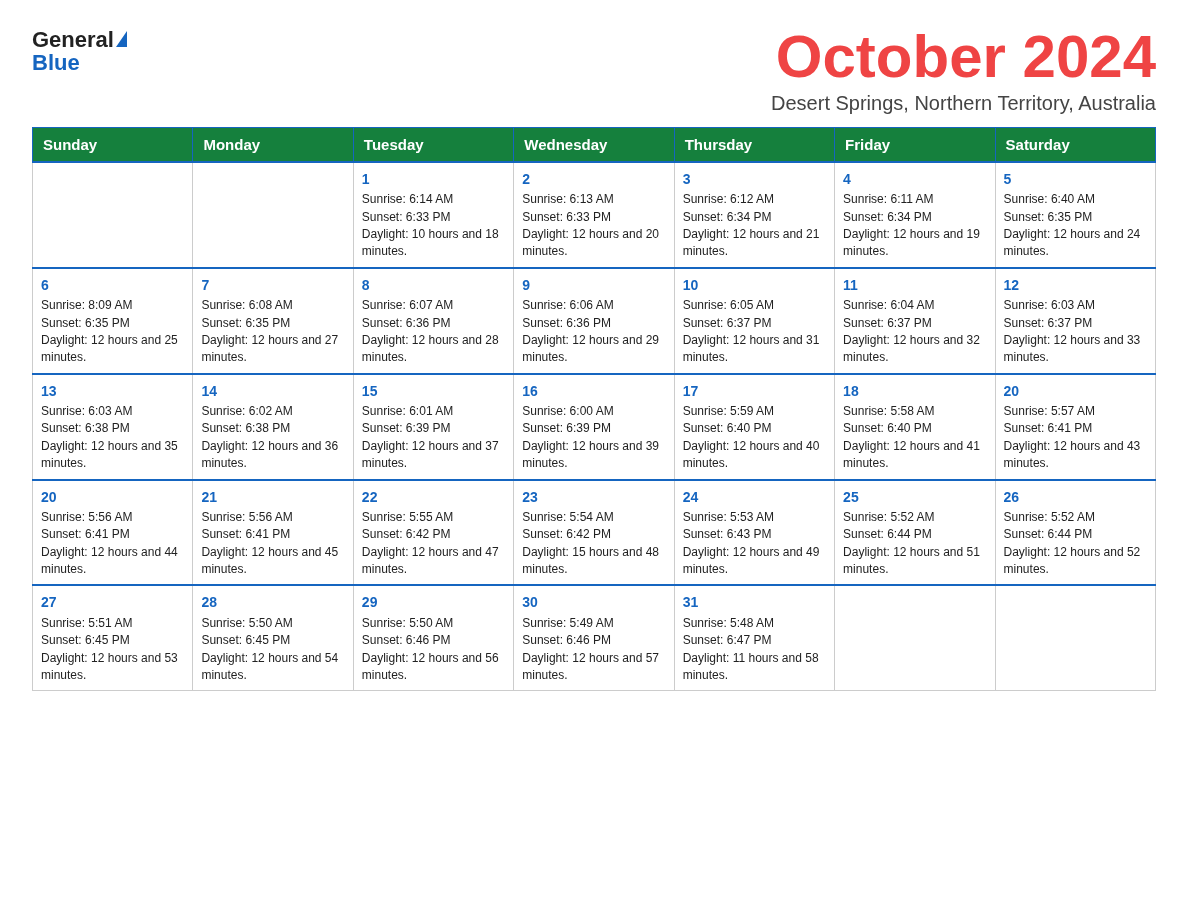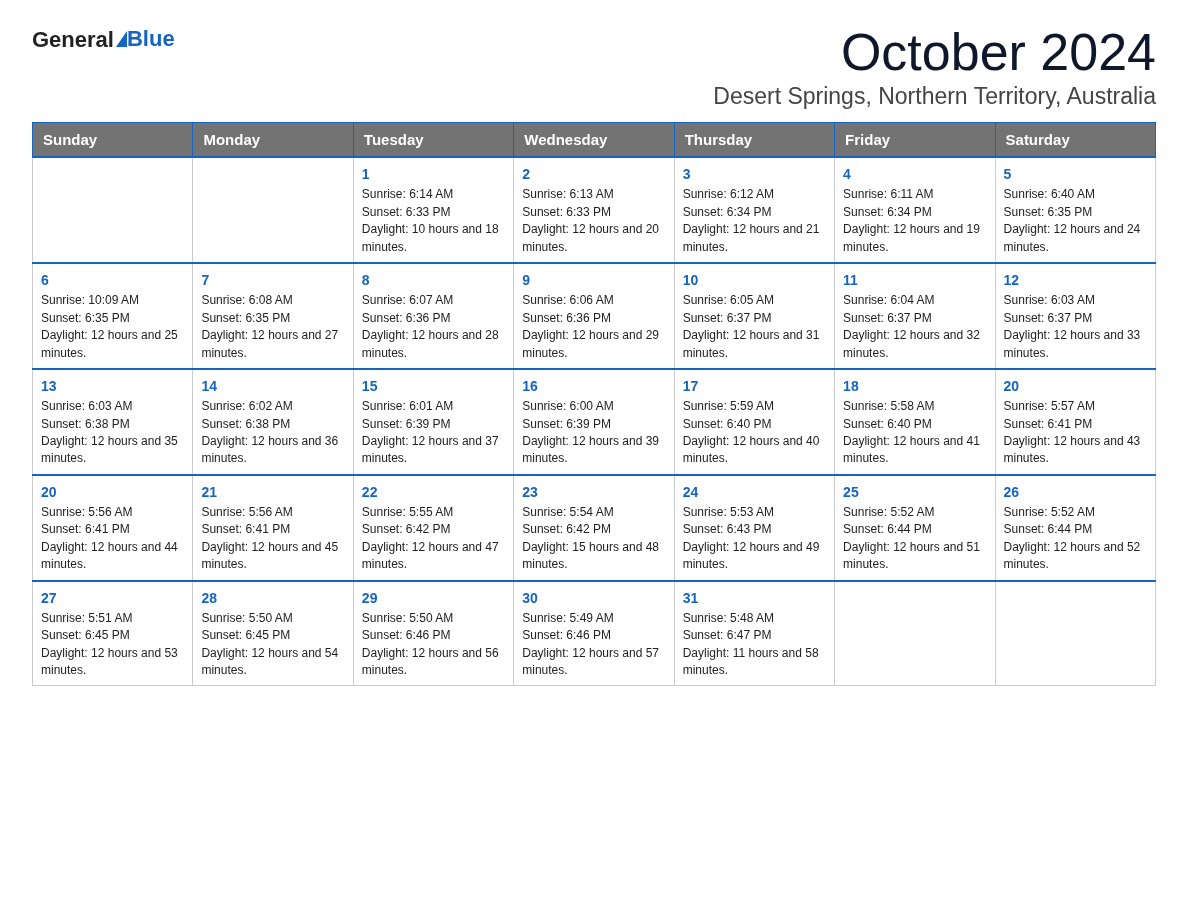--- a/index.html
+++ b/index.html
@@ -12,58 +12,58 @@
       padding: 24px 32px 32px 32px;
     }
     .header-row {
       display: flex;
       justify-content: space-between;
       align-items: flex-start;
       margin-bottom: 6px;
     }
     .logo {
       display: flex;
-      flex-direction: row;
+      flex-direction: column;
       align-items: flex-start;
       margin-top: 4px;
     }
     .logo-text {
       font-size: 22px;
       font-weight: bold;
       color: #222;
       line-height: 1.1;
     }
     .logo-blue-line {
       color: #1565c0;
       font-size: 22px;
       font-weight: bold;
       margin-top: -2px;
       text-align: right;
     }
     .title-block {
       text-align: right;
     }
     .month-title {
-      font-size: 52px;
-      font-weight: normal;
-      color: #0f172a;
+      font-size: 60px;
+      font-weight: bold;
+      color: #ef4444;
       line-height: 1.1;
     }
     .location-title {
-      font-size: 23px;
+      font-size: 20px;
       color: #444;
       margin-top: 2px;
     }
     .calendar-table {
       width: 100%;
       border-collapse: collapse;
       margin-top: 12px;
     }
     .calendar-table th {
-      background: #737373;
+      background: #15803d;
       color: #fff;
       font-size: 15px;
       font-weight: bold;
       padding: 8px 10px;
       text-align: left;
       border: 1px solid #1565c0;
     }
     .calendar-table td {
       border: 1px solid #ccc;
       vertical-align: top;
@@ -152,21 +152,21 @@
         <td>
           <span class="day-number">5</span>
           <div class="day-info">Sunrise: 6:40 AM</div>
           <div class="day-info">Sunset: 6:35 PM</div>
           <div class="day-info">Daylight: 12 hours and 24 minutes.</div>
         </td>
       </tr>
       <tr class="week-row">
         <td>
           <span class="day-number">6</span>
-          <div class="day-info">Sunrise: 10:09 AM</div>
+          <div class="day-info">Sunrise: 8:09 AM</div>
           <div class="day-info">Sunset: 6:35 PM</div>
           <div class="day-info">Daylight: 12 hours and 25 minutes.</div>
         </td>
         <td>
           <span class="day-number">7</span>
           <div class="day-info">Sunrise: 6:08 AM</div>
           <div class="day-info">Sunset: 6:35 PM</div>
           <div class="day-info">Daylight: 12 hours and 27 minutes.</div>
         </td>
         <td>

